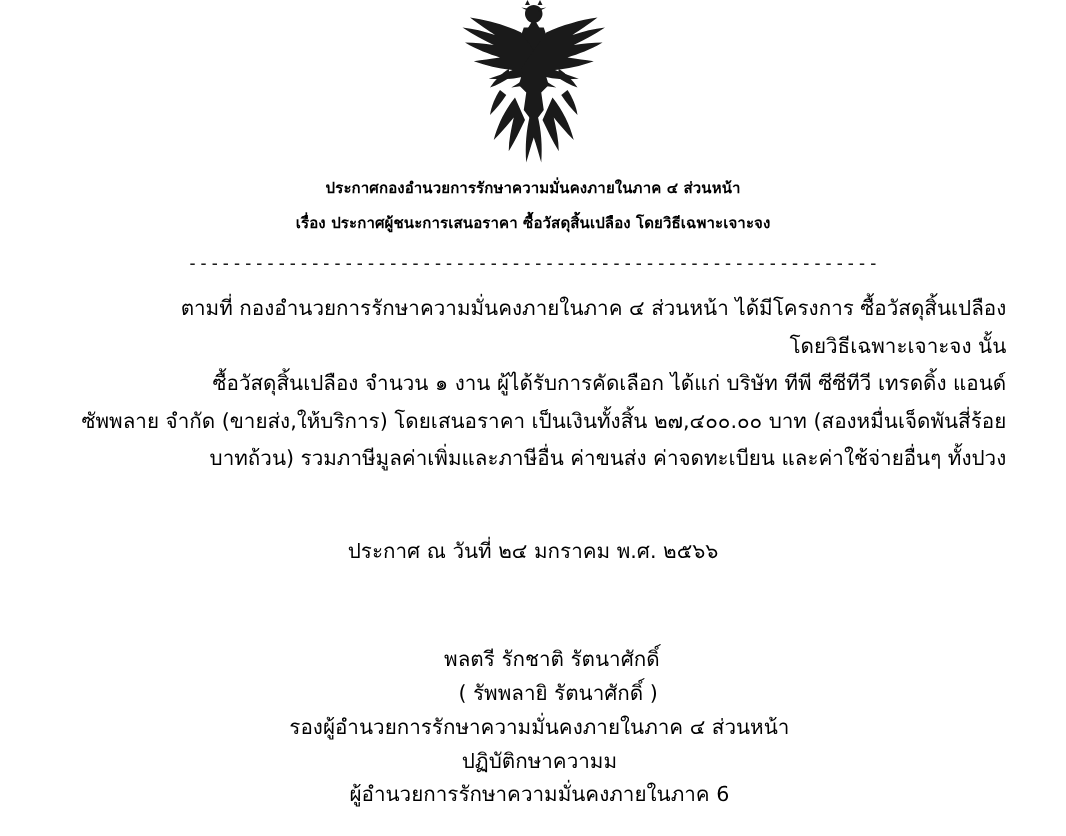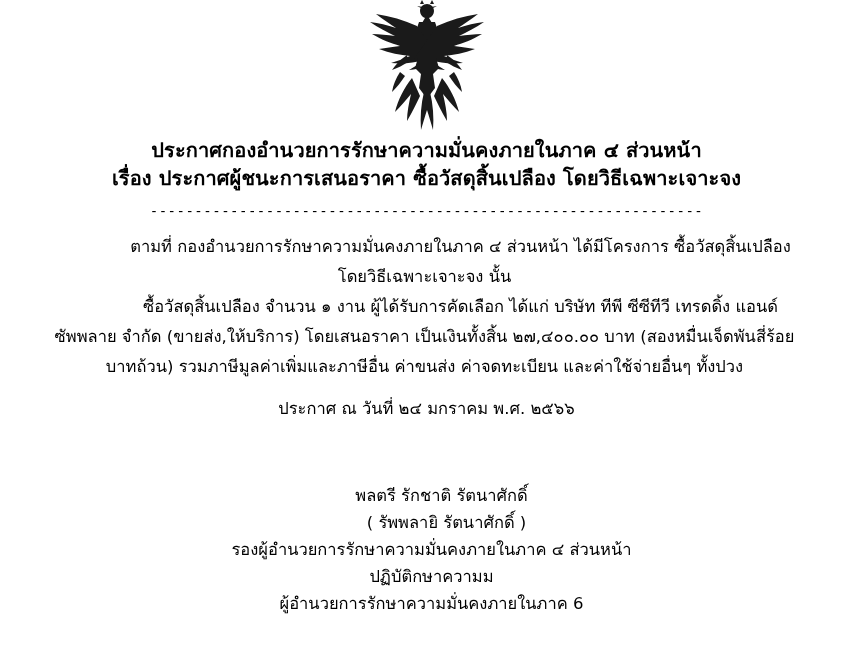--- a/index.html
+++ b/index.html
@@ -31,53 +31,53 @@
   .emblem {
     width: 130px;
     height: 132px;
     display: block;
   }
   .title-block {
     text-align: center;
     margin-top: 4px;
   }
   .title-line {
-    font-size: 20px;
+    font-size: 12px;
     font-weight: bold;
     line-height: 28px;
     letter-spacing: 0.1px;
   }
   .divider {
     text-align: center;
     font-size: 14px;
     letter-spacing: 0.5px;
     line-height: 22px;
     margin-top: 8px;
     color: #000;
     font-family: "DejaVu Sans Mono", monospace;
   }
   .body-block {
     margin-top: 10px;
     font-size: 16.5px;
     line-height: 30px;
-    text-align: center;
+    text-align: right;
     padding: 0 18px 0 14px;
   }
   .para {
     margin: 0 0 0 0;
     text-indent: 72px;
   }
   .para.second {
     margin-top: 0;
   }
   .date-line {
     text-align: center;
     font-size: 16.5px;
     line-height: 30px;
-    margin-top: 12px;
+    margin-top: 44px;
   }
   .sign-block {
     margin-top: 58px;
     text-align: center;
     font-size: 16.5px;
     line-height: 27px;
   }
   .sign-name {
     padding-left: 30px;
   }

